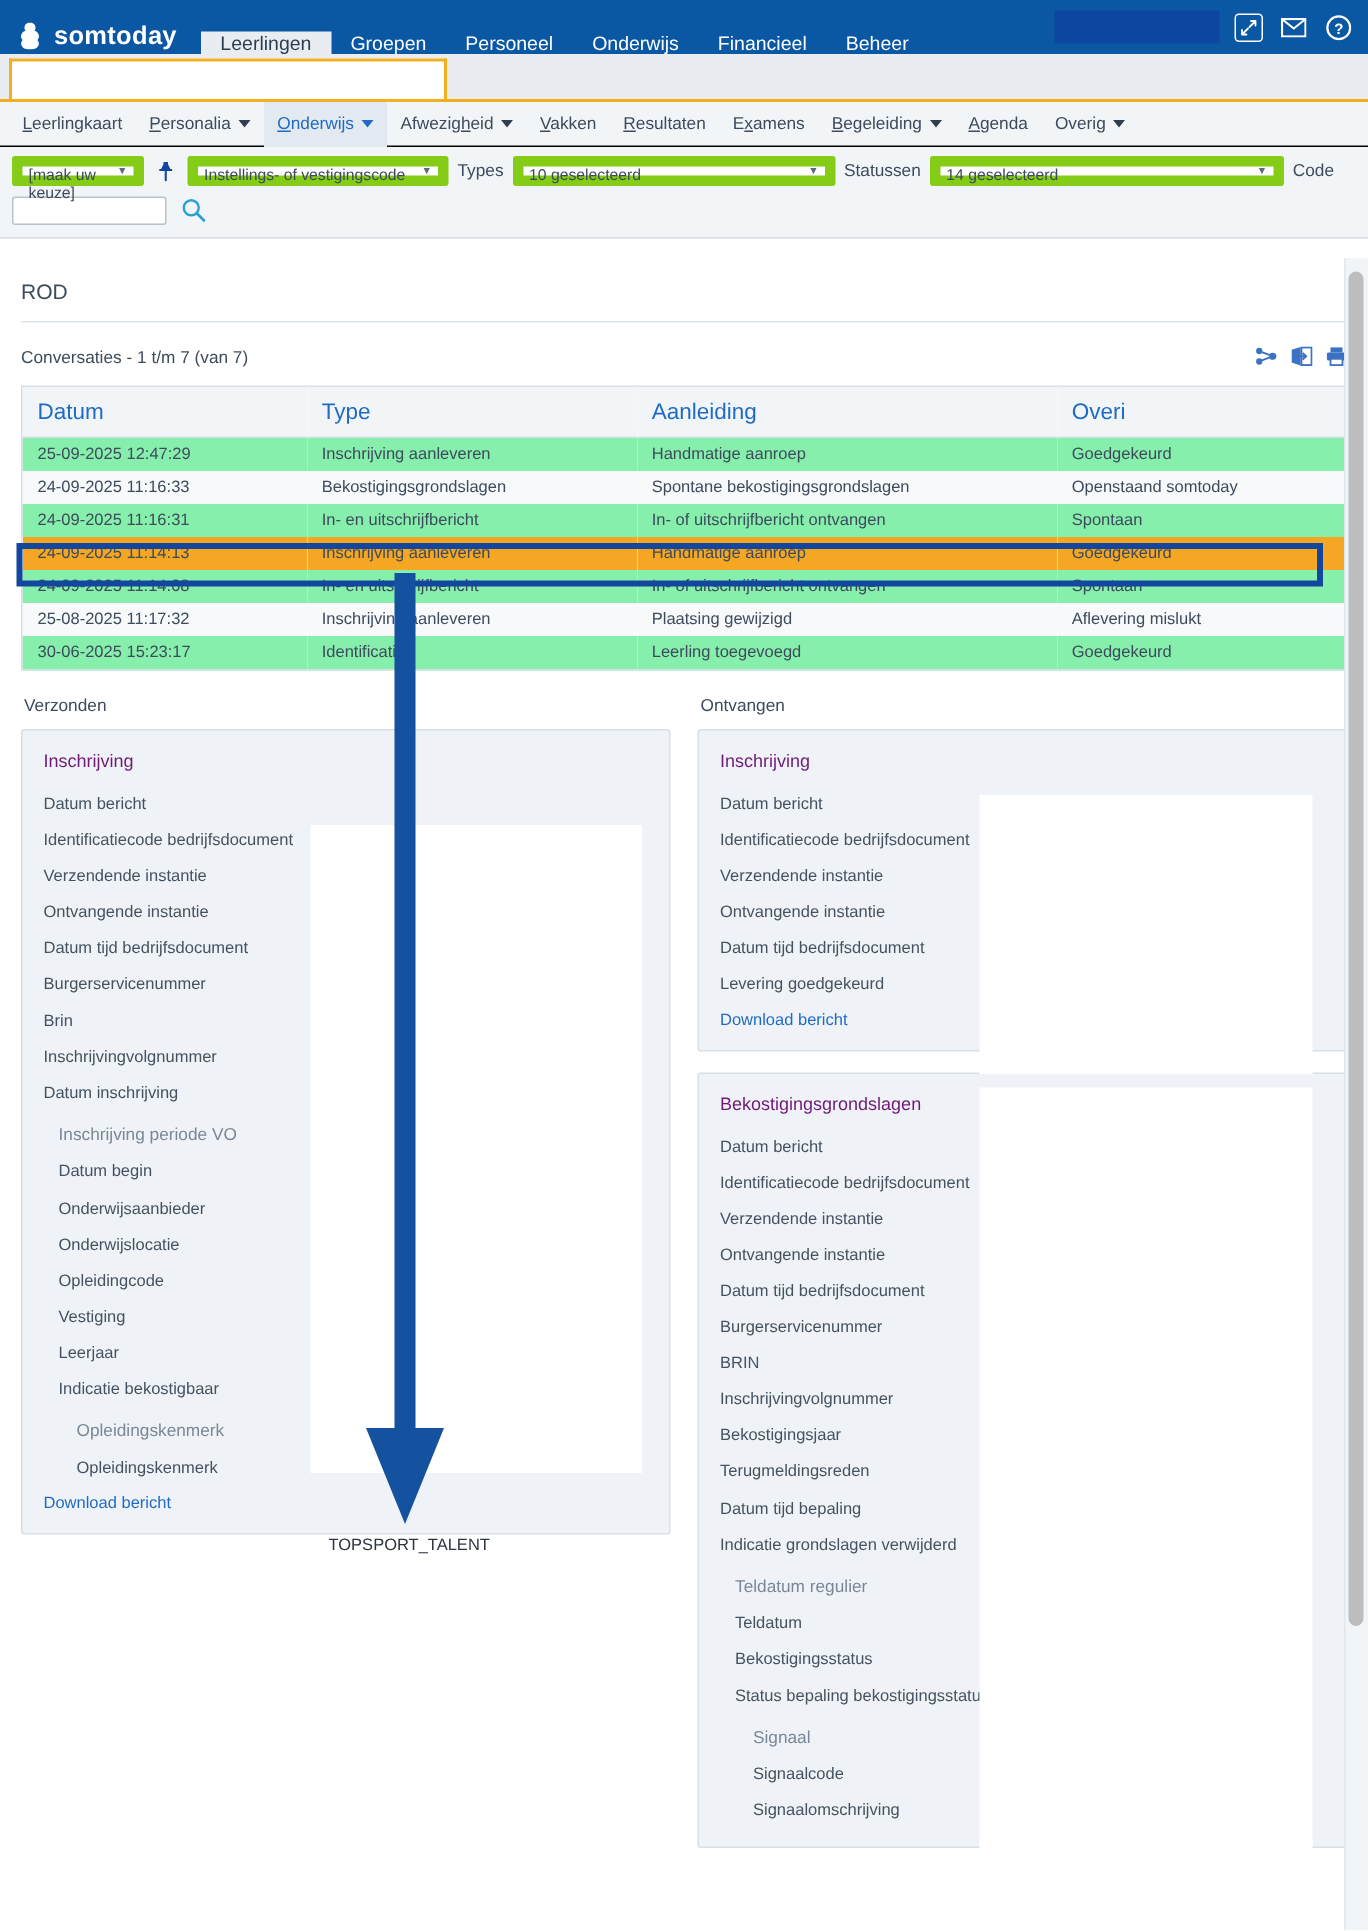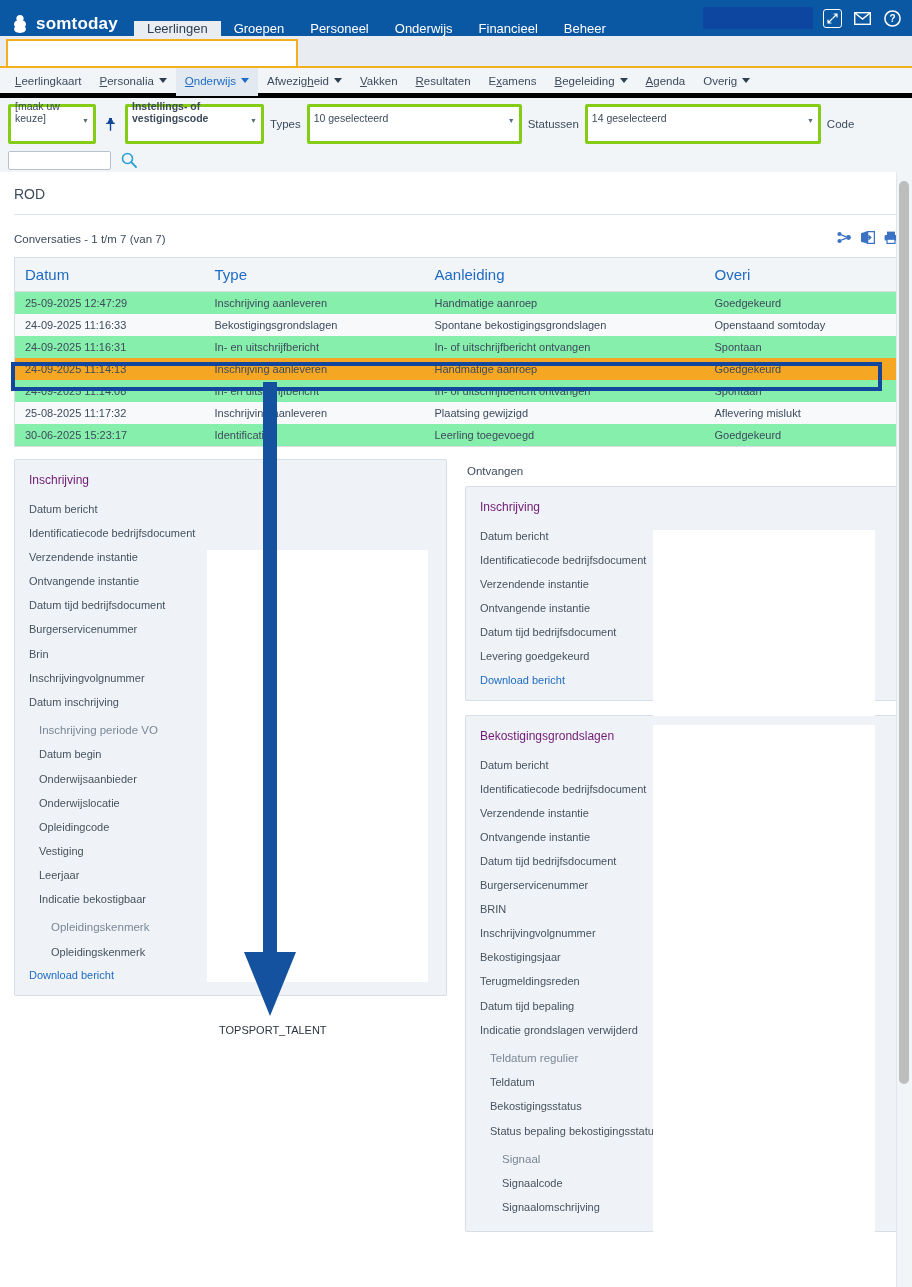--- a/index.html
+++ b/index.html
@@ -43,43 +43,43 @@
   
   .yellowband { height:32px; background:#e9edf2; position:relative; border-bottom:2px solid #f2b01e; }
   .yellow-input {
     position:absolute; left:6px; top:3px; width:292px; height:27px;
     background:#ffffff; border:2px solid #f2b01e; border-bottom:none;
   }
 
   
   .tabstrip {
     height:30px; background:#f2f5f8; display:flex; align-items:center;
-    border-bottom:5px solid #000000; padding-left:6px;
+    border-bottom:1px solid #000000; padding-left:6px;
   }
   .tab {
     display:flex; align-items:center; gap:5px; height:30px;
     padding:0 9px; font-size:11.5px; color:#3d4b5c; cursor:pointer; white-space:nowrap;
   }
   .tab.active { background:#e2e9f1; color:#1f6bc4; }
   .tab .acc { text-decoration:underline; }
   .caret { width:0;height:0;border-left:4px solid transparent;border-right:4px solid transparent;border-top:5px solid #2e3e50; }
   .tab.active .caret { border-top-color:#1f6bc4; }
 
   
   .filterbar { background:#f2f5f8; padding:6px 8px 8px 8px; border-bottom:1px solid #d7dee6; }
   .filter-row { display:flex; align-items:center; gap:6px; margin-bottom:6px; }
   .filter-row2 { display:flex; align-items:center; gap:8px; }
   .sel {
-    height:20px; background:#fff; border:3px solid #84cc16; border-radius:2px;
-    font-size:10.5px; color:#3d4b5c; display:flex; align-items:flex-end;
-    padding:17px 4px; position:relative; cursor:pointer;
+    height:20px; background:#fff; border:7px solid #84cc16; border-radius:2px;
+    font-size:10.5px; color:#3d4b5c; display:flex; align-items:flex-start;
+    padding:0 4px; position:relative; cursor:pointer;
   }
   .sel .arr { margin-left:auto; padding-left:6px; font-size:7px; color:#5a6b7d; }
   .sel-choice { width:88px; }
-  .sel-vest   { width:139px;font-weight:bold; }
+  .sel-vest   { width:174px; }
   .sel-types  { width:215px; }
   .sel-stat   { width:236px; }
   .pin-btn {
     width:17px; height:20px; display:flex; align-items:center; justify-content:center;
     cursor:pointer;
   }
   .flabel { font-size:11.5px; color:#3d4b5c; }
   .txtinput { width:103px; height:19px; background:#fff; border:1px solid #b7c2cd; border-radius:2px; }
   .searchbtn { width:20px; height:20px; display:flex; align-items:center; justify-content:center; cursor:pointer; }
 
@@ -344,20 +344,21 @@
           <td>Identificatie</td>
           <td>Leerling toegevoegd</td>
           <td>Goedgekeurd</td>
         </tr>
       </tbody>
     </table>
 
     <div class="panels">
 
       <div class="panel">
+        <div class="panel-title">Verzonden</div>
         <div class="card">
           <div class="card-h">Inschrijving</div>
           <div class="fld">Datum bericht</div>
           <div class="fld">Identificatiecode bedrijfsdocument</div>
           <div class="fld">Verzendende instantie</div>
           <div class="fld">Ontvangende instantie</div>
           <div class="fld">Datum tijd bedrijfsdocument</div>
           <div class="fld">Burgerservicenummer</div>
           <div class="fld">Brin</div>
           <div class="fld">Inschrijvingvolgnummer</div>

